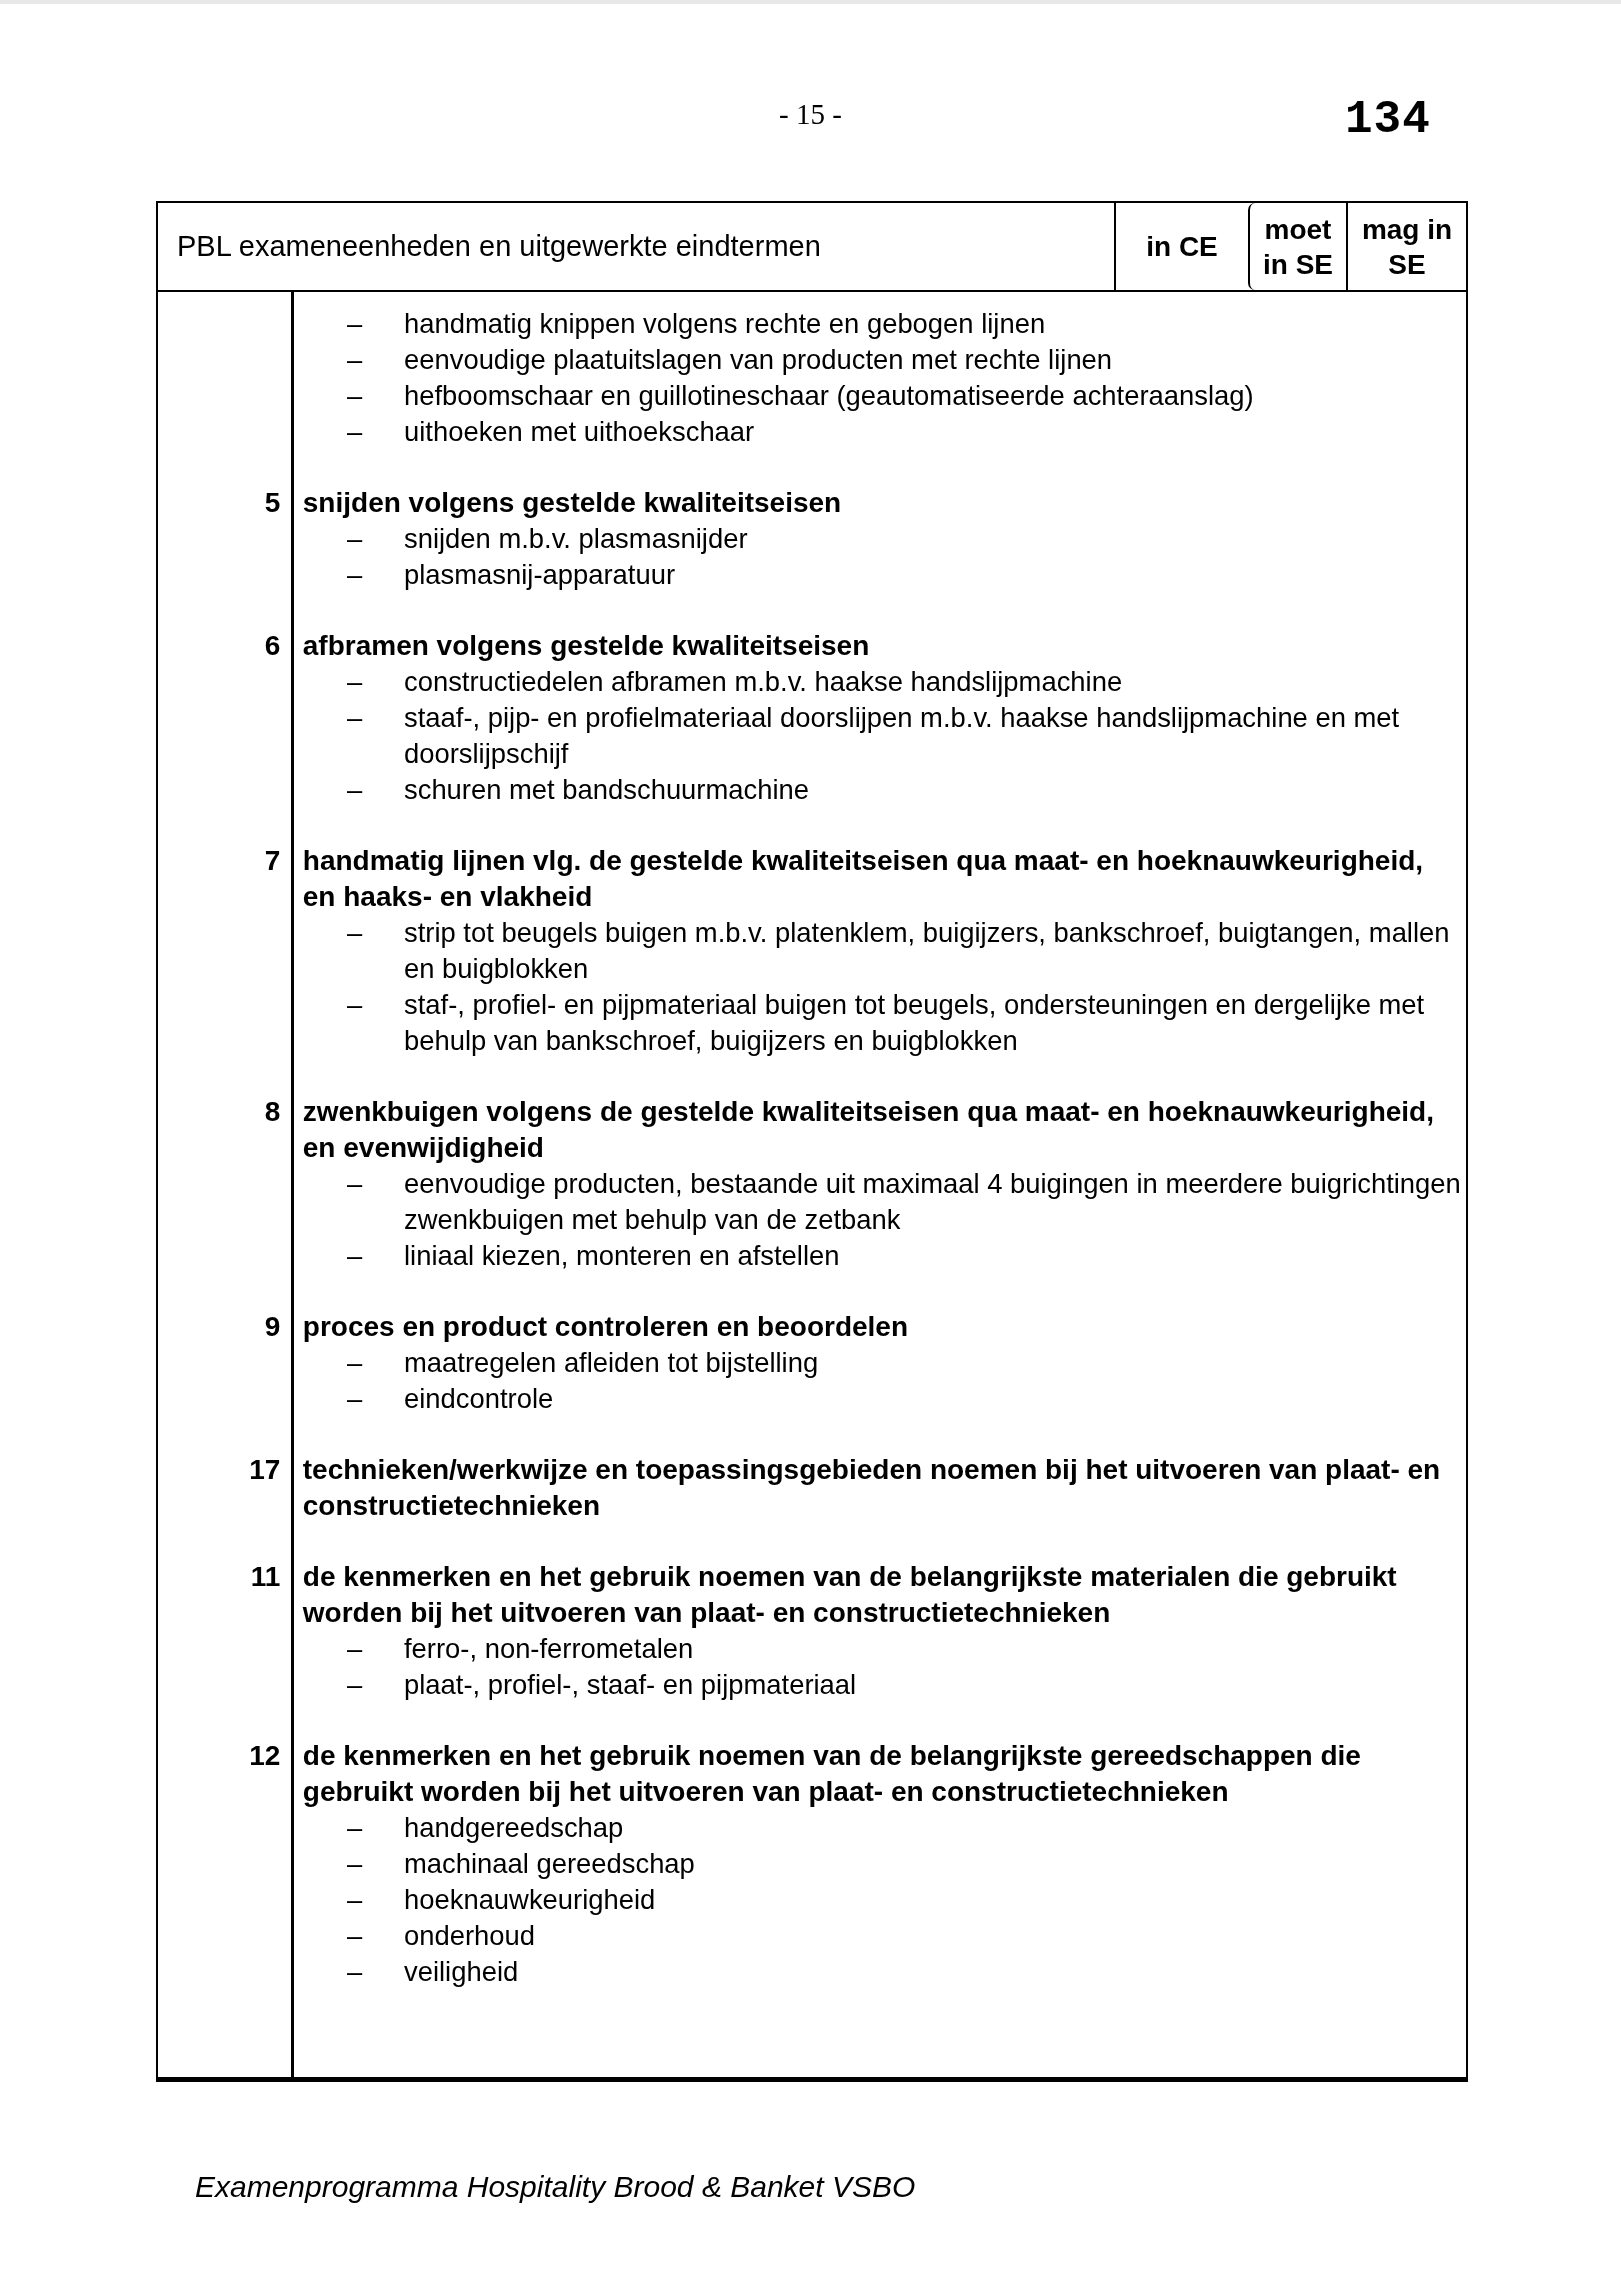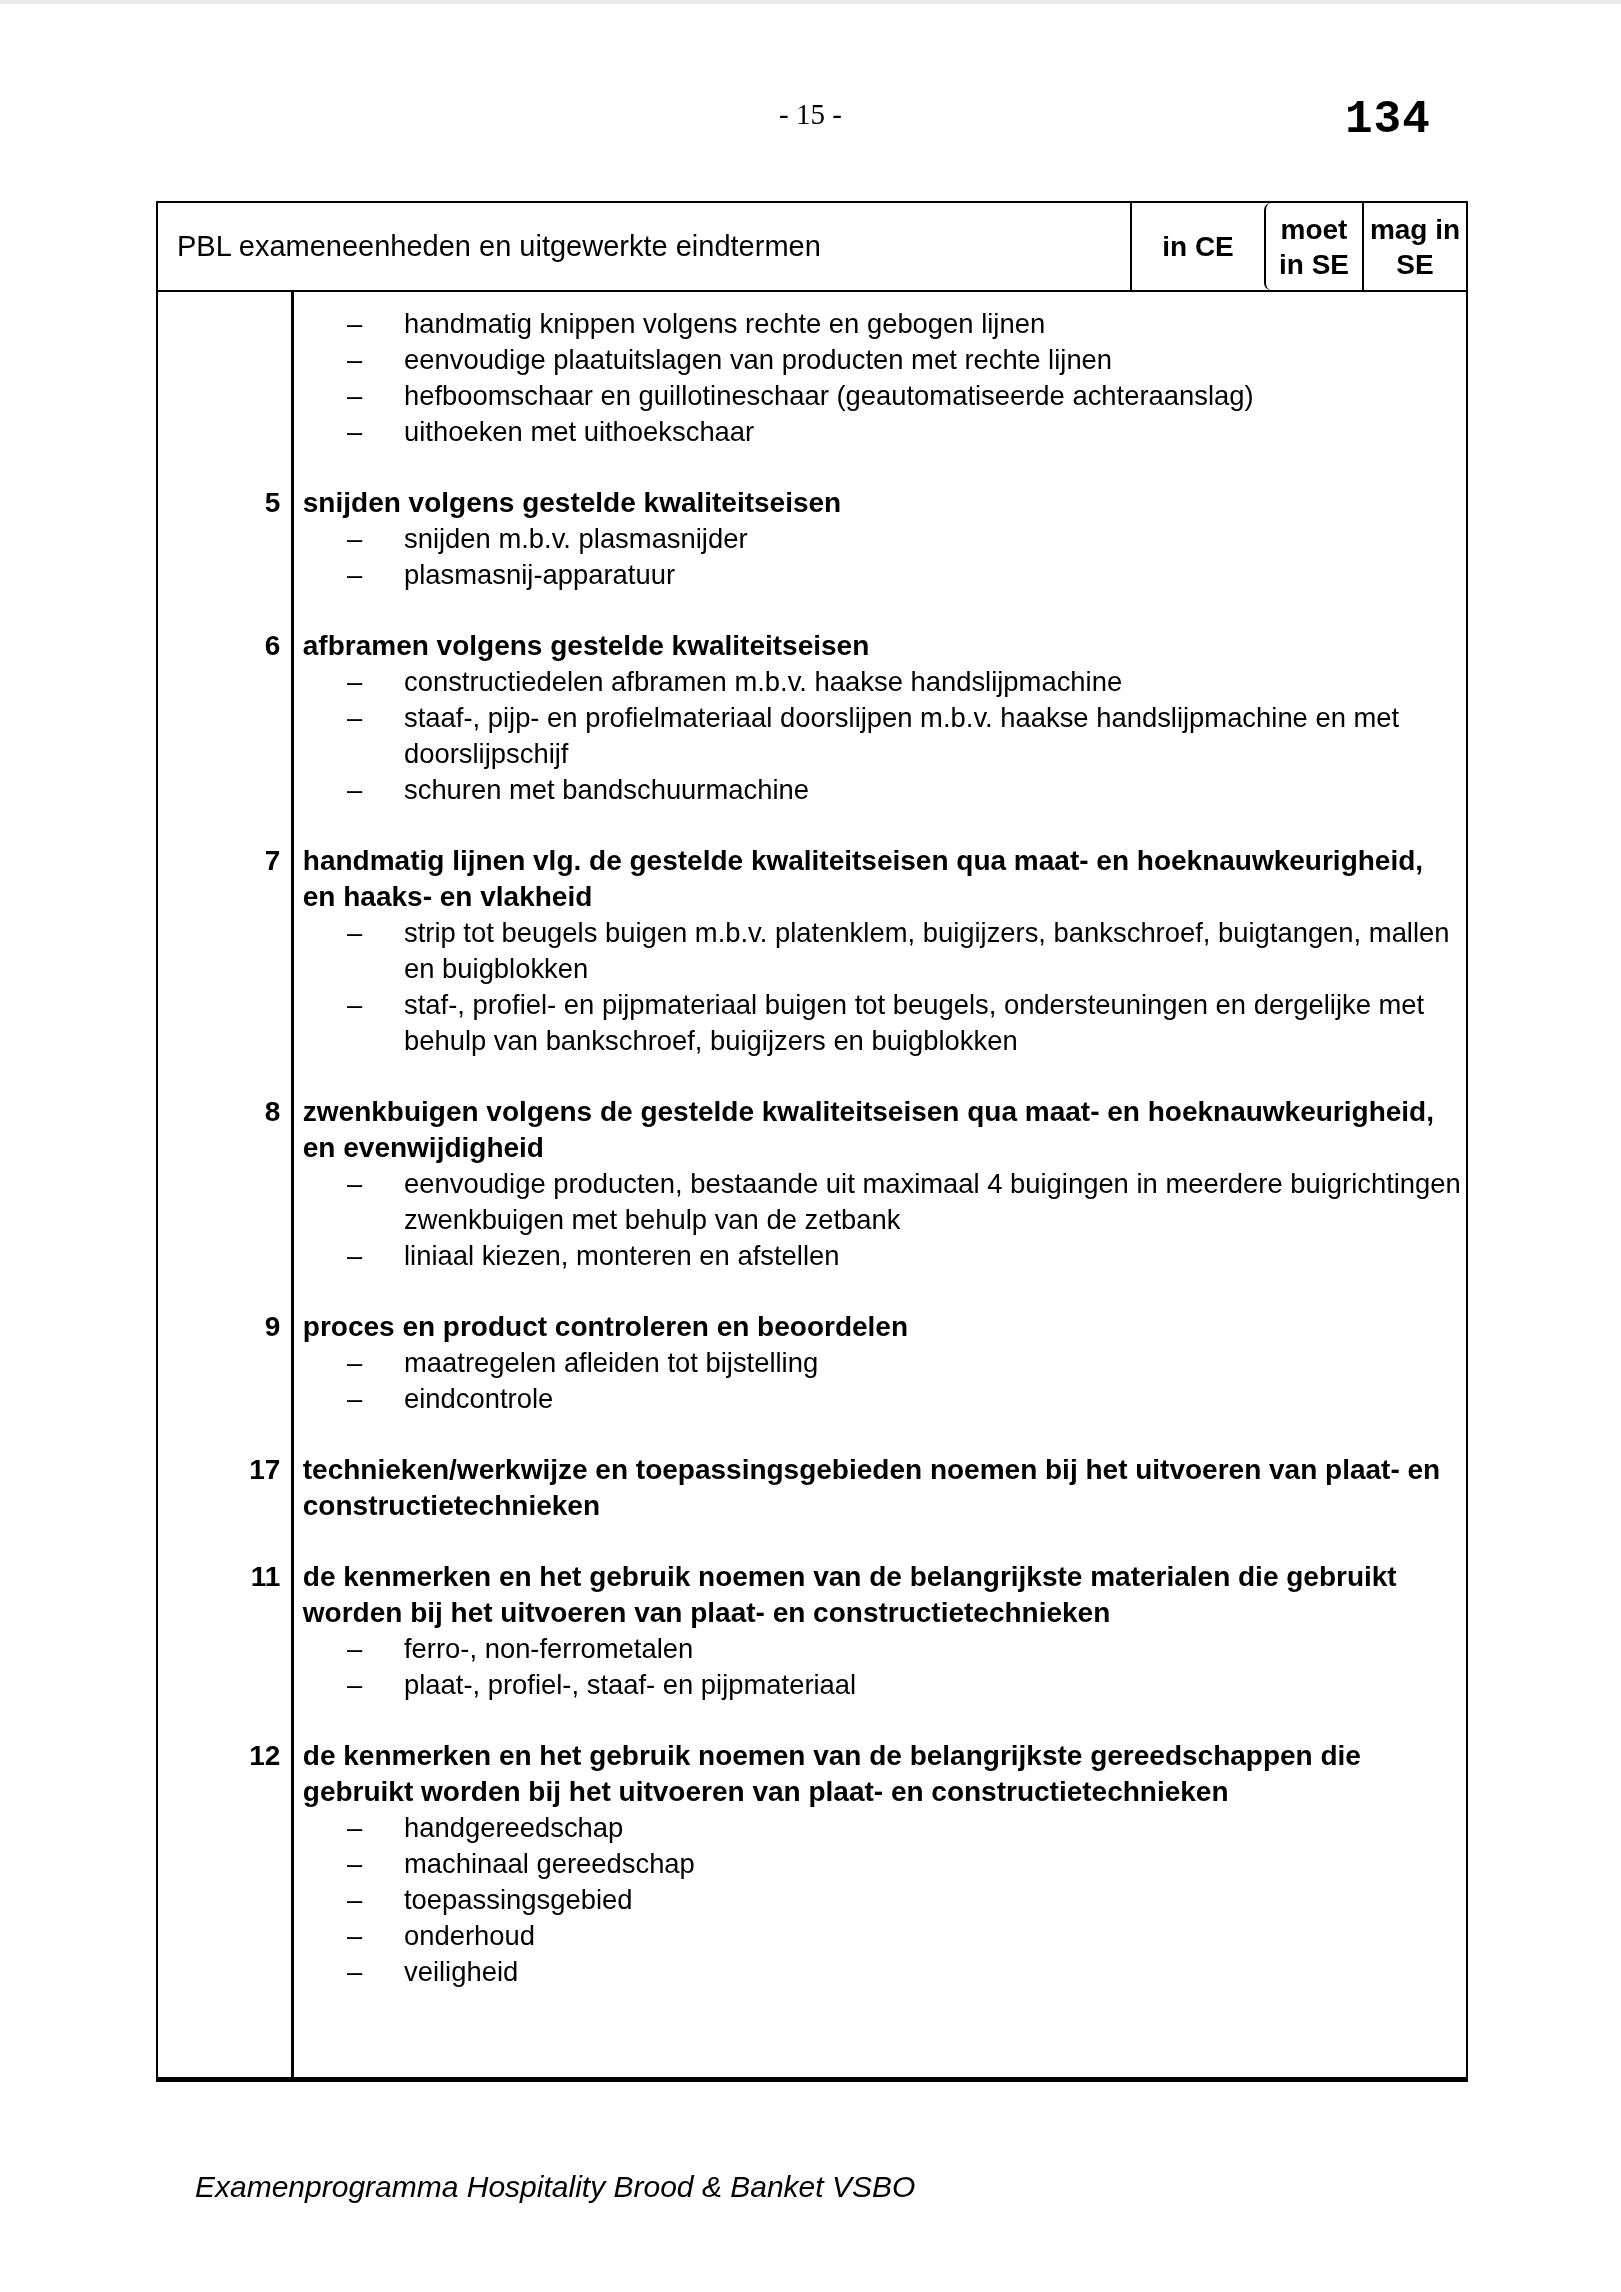--- a/index.html
+++ b/index.html
@@ -15,21 +15,21 @@
         border:2.9px solid #000;border-bottom-width:5.9px;box-sizing:border-box;
         display:flex;flex-direction:column;}
 
   .thead{display:flex;height:89px;flex:none;border-bottom:2.9px solid #000;box-sizing:border-box;}
   .th-main{flex:1;display:flex;align-items:center;padding-left:19px;
         font-weight:normal;font-size:29px;}
   .th-col{border-left:2.9px solid #000;display:flex;align-items:center;justify-content:center;
         text-align:center;font-weight:bold;font-size:28px;line-height:35px;box-sizing:border-box;}
   .th-ce{width:134px;}
   .th-moet{width:98px;border-radius:7px;}
-  .th-mag{width:104px;}
+  .th-mag{width:120px;}
 
   .tbody{flex:1;position:relative;padding-top:13.7px;box-sizing:border-box;min-height:0;}
   .vline{position:absolute;left:133px;top:0;bottom:0;width:2.9px;background:#000;}
 
   .section{display:flex;margin-top:35px;}
   .section.first{margin-top:0;}
   .sec-num{flex:0 0 136px;box-sizing:border-box;text-align:right;padding-right:13.7px;
         font-weight:bold;font-size:28px;line-height:36px;}
   .sec-body{flex:1;min-width:0;}
   .sec-heading{font-weight:bold;font-size:28px;line-height:36px;padding-left:8.8px;
@@ -198,21 +198,21 @@
           <div class="bullet">
             <span class="dash">–</span>
             <span class="btext">handgereedschap</span>
           </div>
           <div class="bullet">
             <span class="dash">–</span>
             <span class="btext">machinaal gereedschap</span>
           </div>
           <div class="bullet">
             <span class="dash">–</span>
-            <span class="btext">toepassingsgebied</span>
+            <span class="btext">hoeknauwkeurigheid</span>
           </div>
           <div class="bullet">
             <span class="dash">–</span>
             <span class="btext">onderhoud</span>
           </div>
           <div class="bullet">
             <span class="dash">–</span>
             <span class="btext">veiligheid</span>
           </div>
         </div>

